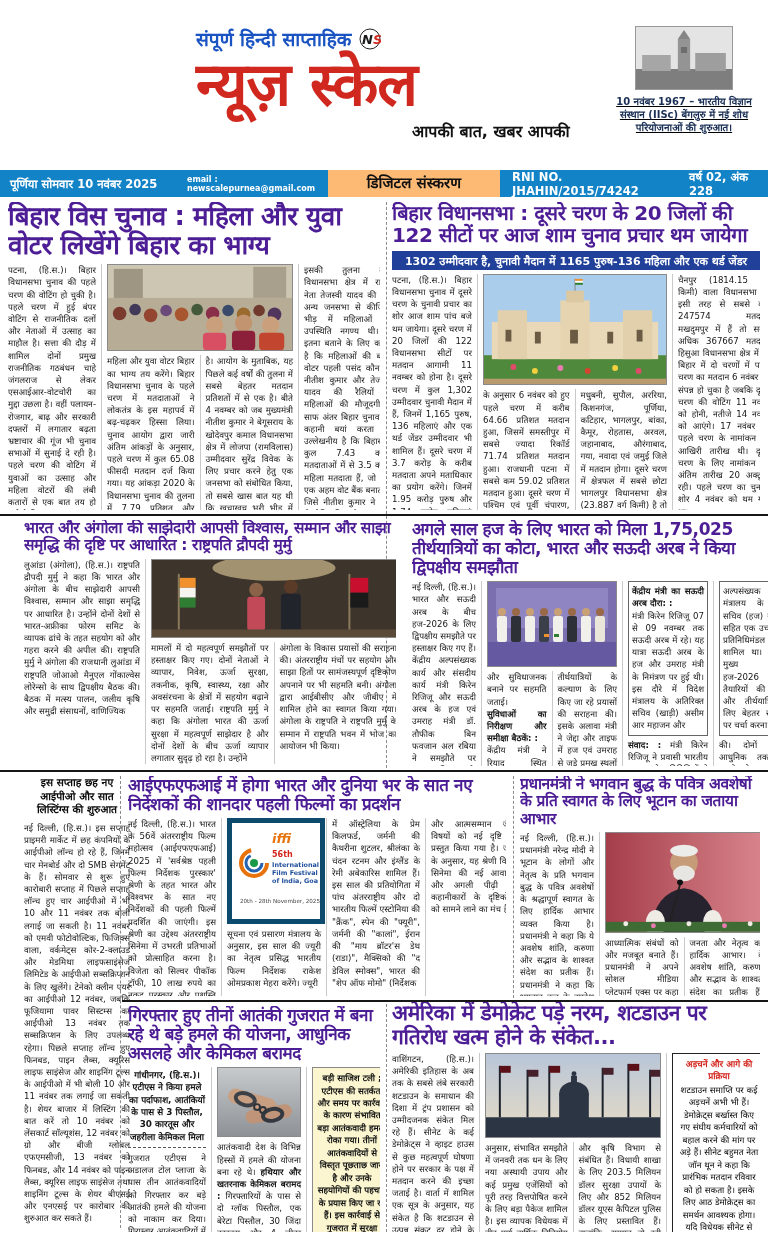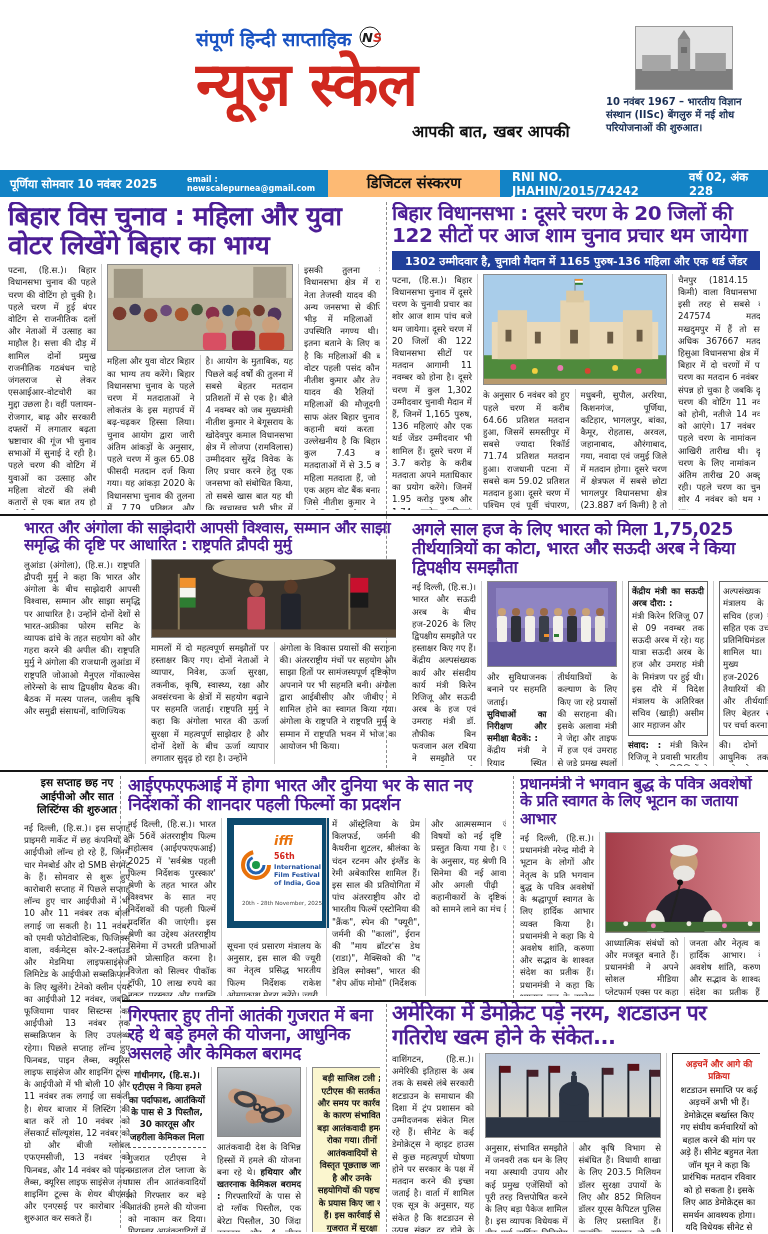--- a/index.html
+++ b/index.html
@@ -4,26 +4,26 @@
 <style>
   html,body{margin:0;padding:0;background:#e9e9e9;}
   .page{position:relative;width:768px;height:1234px;background:#ffffff;margin:0 auto;
         font-family:"DejaVu Sans","Liberation Sans",sans-serif;overflow:hidden;}
   
   .masthead{position:absolute;left:0;top:0;width:768px;height:168px;}
   .suvichar{position:absolute;left:28px;top:58px;width:170px;text-align:center;color:#111;}
   .suv-label{font-weight:bold;font-size:16px;margin-bottom:16px;}
   .suv-quote{font-weight:bold;font-size:11.5px;line-height:1.35;}
   .mast-center{position:absolute;left:196px;top:26px;width:400px;text-align:left;}
-  .tagline-row{display:flex;gap:8px;}
+  .tagline-row{display:flex;align-items:center;gap:8px;}
   .tagline{color:#1a53c2;font-weight:bold;font-size:19px;}
   .emblem svg{display:block;}
   .np-title{color:#d0281e;font-weight:bold;font-size:60px;line-height:1.0;letter-spacing:-1px;margin-top:2px;}
   .np-subtitle{font-weight:bold;font-size:16px;color:#111;margin-top:6px;margin-left:216px;white-space:nowrap;}
-  .mast-right{position:absolute;left:606px;top:26px;width:156px;text-align:left;}
+  .mast-right{position:absolute;left:606px;top:26px;width:156px;text-align:center;text-decoration:underline;}
   .mast-photo{width:96px;height:62px;margin:0 auto;border:1px solid #999;}
   .mast-photo svg{display:block;width:100%;height:100%;}
   .mast-caption{margin-top:5px;font-weight:bold;font-size:10px;line-height:1.3;color:#1a2f55;}
   
   .infobar{position:absolute;left:0;top:170px;width:768px;height:27px;background:#1283c6;
            display:flex;align-items:center;color:#fff;font-weight:bold;}
   .ib-date{margin-left:10px;font-size:11.5px;width:195px;}
   .ib-email{font-size:8px;width:155px;}
   .ib-edition{background:#fdba74;color:#111;height:27px;line-height:27px;text-align:center;width:190px;font-size:15px;}
   .ib-rni{font-size:11.5px;margin-left:12px;width:195px;}
@@ -52,21 +52,21 @@
   .datebox{font-weight:bold;text-align:center;font-size:8.8px;line-height:1.4;padding:2px 0 4px 0;
            border-bottom:1px dashed #555;margin-bottom:4px;}
   .ybox{background:#fbf6cf;border:1px solid #8a8a8a;padding:4px;font-weight:bold;text-align:center;
         font-size:8.6px;line-height:1.45;margin-bottom:4px;}
   .nbox{border:1.5px solid #222;padding:4px 5px;}
   .nbox-title{color:#d3251c;font-weight:bold;font-size:8.8px;text-align:center;margin-bottom:2px;}
   .nbox-body{font-size:8.6px;line-height:1.45;text-align:center;}
   .hbox{border:1px solid #666;padding:3px;margin-bottom:3px;}
   .divider{position:absolute;background:#161616;}
   .vdash{position:absolute;width:0;border-left:1px dashed #8a8a8a;}
-  .logo-box{border:7px solid #0c4a6e;margin:0 auto 12px auto;width:88px;background:#fff;}
+  .logo-box{border:5px solid #0c4a6e;margin:0 auto 4px auto;width:88px;background:#fff;}
   .logo-box svg{display:block;}
 </style>
 </head>
 <body>
 
 <div class="page">
 
   <header class="masthead">
     <div class="mast-center">
       <div class="tagline-row">

